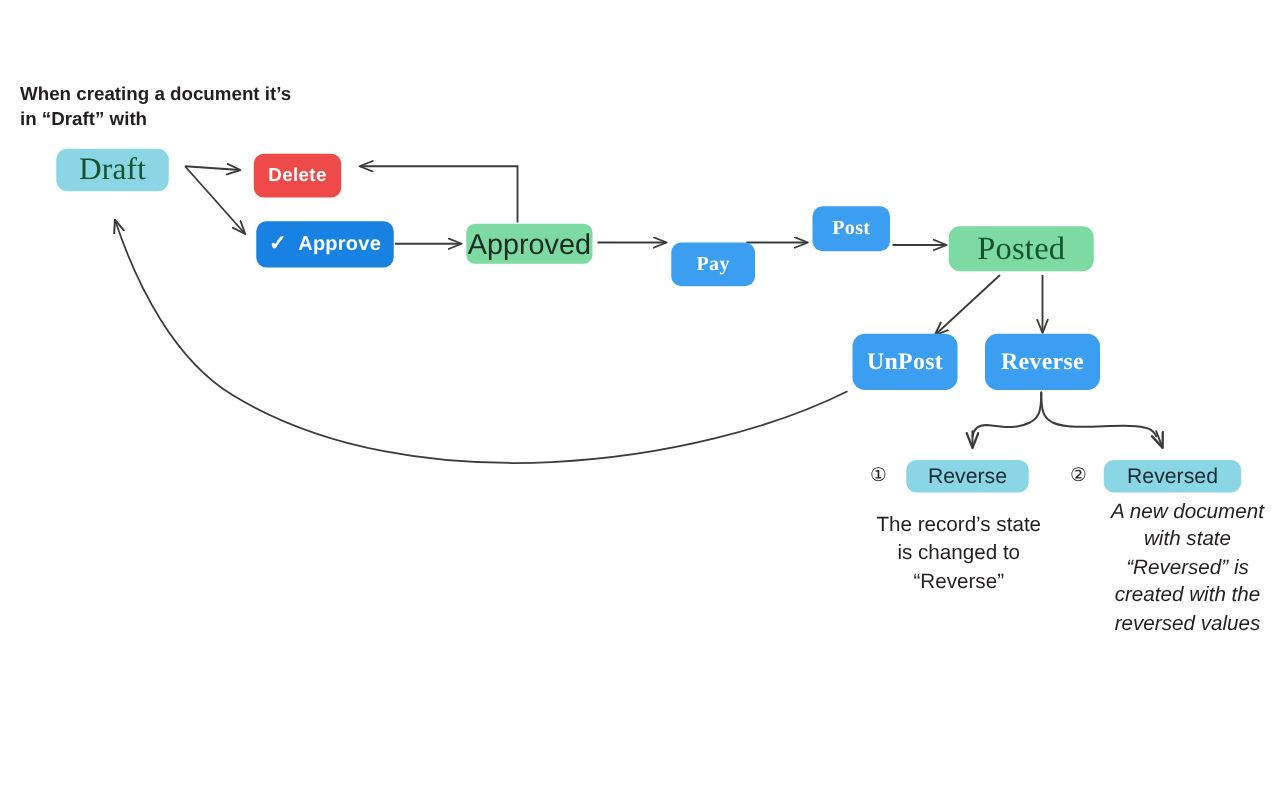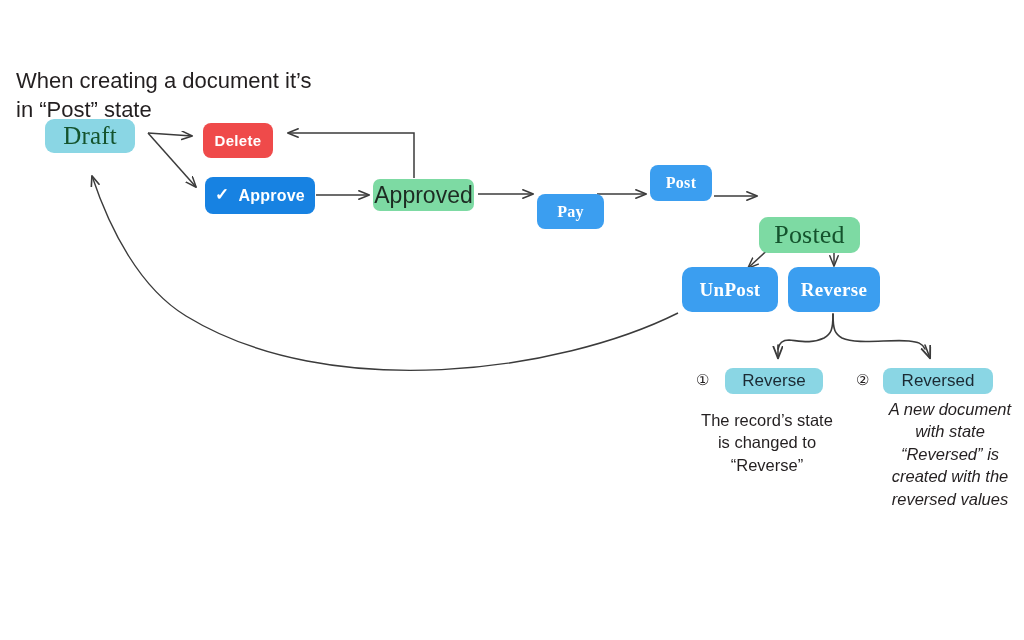--- a/index.html
+++ b/index.html
@@ -109,24 +109,25 @@
     color: #1b2a33;
   }
   
   .note {
     position: absolute;
     font-family: "Liberation Sans", sans-serif;
     color: #231f20;
     line-height: 1.32;
   }
   .note-intro {
-    font-size: 22px;
+    font-size: 15px;
     left: 16px;
     top: 66px;
     width: 300px;
+    font-weight: bold;
   }
   .caption {
     position: absolute;
     font-family: "Liberation Sans", sans-serif;
     font-size: 16.5px;
     color: #231f20;
     text-align: center;
     line-height: 1.36;
   }
   .marker-num {
@@ -176,21 +177,21 @@
                C782,340 779,343 778,349" fill="none" stroke="#3b3b3b" stroke-width="1.6" stroke-linecap="round"></path>
       <path d="M833,314 C833,330 835,334 842,338 C857,345 890,339 909,341
                C918,342 922,343 925,349" fill="none" stroke="#3b3b3b" stroke-width="1.6" stroke-linecap="round"></path>
       <path d="M778,345 L778,358" fill="none" stroke="#3b3b3b" stroke-width="1.6" marker-end="url(#ah2)" stroke-linecap="round"></path>
       <path d="M925,345 L930,358" fill="none" stroke="#3b3b3b" stroke-width="1.6" marker-end="url(#ah2)" stroke-linecap="round"></path>
     </g>
   </svg>
 
   <div class="note note-intro">
     <div>When creating a document it’s</div>
-    <div>in “Post” state</div>
+    <div>in “Draft” with</div>
   </div>
 
   <div class="node state-pill state-draft" style="left:45px; top:119px; width:90px; height:34px;">
     <span>Draft</span>
   </div>
 
   <div class="node btn btn-delete" style="left:203px; top:123px; width:70px; height:35px;">
     <span>Delete</span>
   </div>
 
@@ -204,25 +205,25 @@
   </div>
 
   <div class="node btn btn-pay" style="left:537px; top:194px; width:67px; height:35px;justify-content:center;">
     <span>Pay</span>
   </div>
 
   <div class="node btn btn-post" style="left:650px; top:165px; width:62px; height:36px;">
     <span>Post</span>
   </div>
 
-  <div class="node state-pill state-posted" style="left:759px; top:181px; width:101px; height:36px;margin-top:36px;">
+  <div class="node state-pill state-posted" style="left:759px; top:181px; width:116px; height:36px;">
     <span>Posted</span>
   </div>
 
-  <div class="node btn btn-unpost" style="left:682px; top:267px; width:96px; height:45px;">
+  <div class="node btn btn-unpost" style="left:682px; top:267px; width:84px; height:45px;">
     <span>UnPost</span>
   </div>
 
   <div class="node btn btn-reverse" style="left:788px; top:267px; width:92px; height:45px;">
     <span>Reverse</span>
   </div>
 
   <div class="marker-num" style="left:696px; top:371px;">①</div>
   <div class="node result-pill" style="left:725px; top:368px; width:98px; height:26px;">
     <span>Reverse</span>

